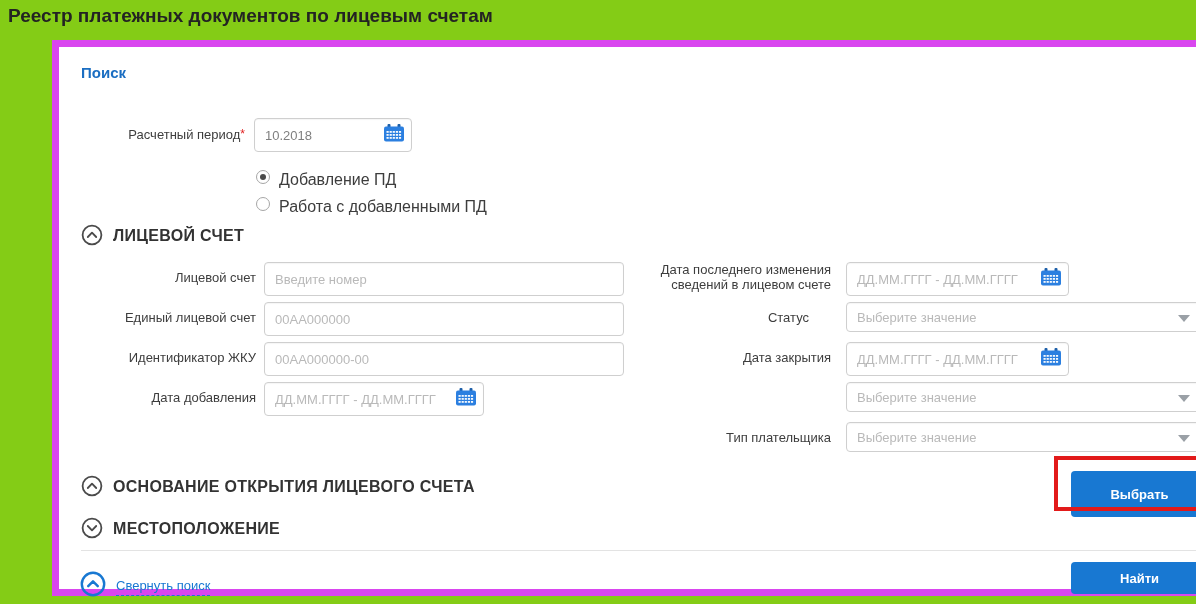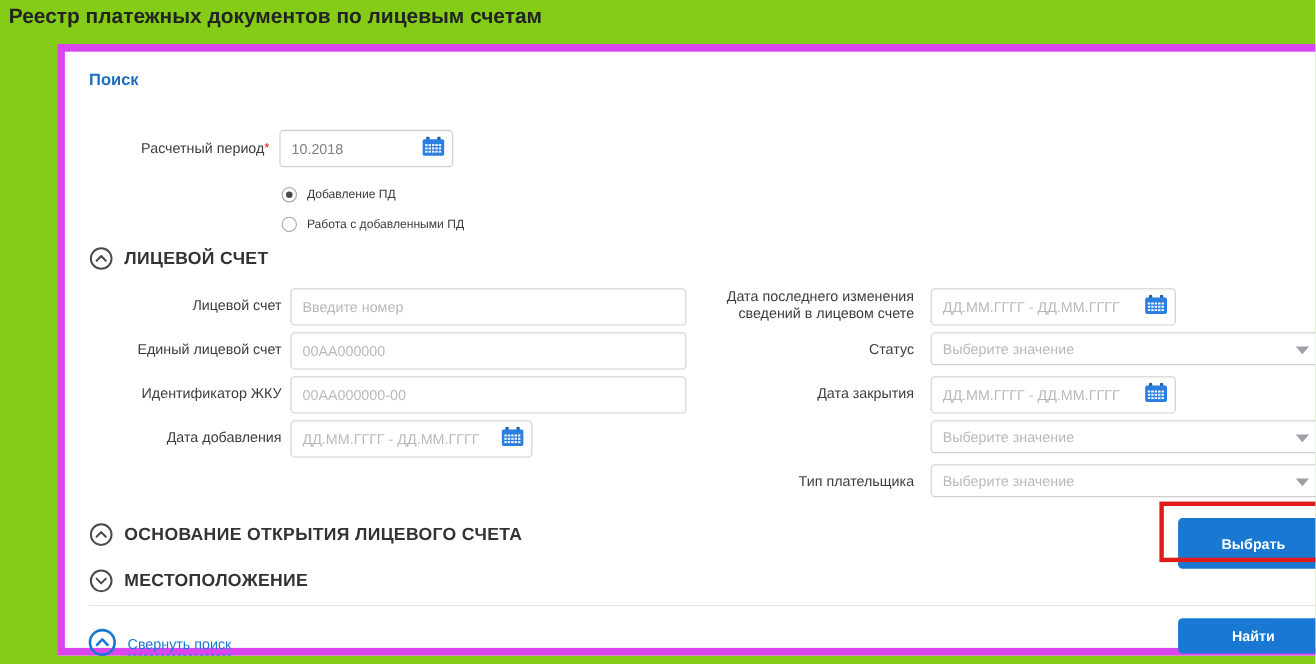--- a/index.html
+++ b/index.html
@@ -14,21 +14,21 @@
   .inp::placeholder{color:#b9b9b9;opacity:1;}
   .datewrap{position:absolute;height:30px;}
   .datewrap .inp{left:0;top:0;width:100%;padding-right:36px;}
   .cal{position:absolute;right:8px;top:6px;width:20px;height:18px;pointer-events:auto;cursor:pointer;}
   .selectbox{position:absolute;height:30px;border:1px solid #cfcfcf;border-radius:4px;box-sizing:border-box;background:#fff;
              box-shadow:inset 0 1px 1px rgba(0,0,0,.04);cursor:pointer;}
   .selectbox .ph{position:absolute;left:10px;top:7px;font-size:13px;color:#b9b9b9;}
   .caret{position:absolute;right:12px;top:12px;width:0;height:0;border-left:6px solid transparent;border-right:6px solid transparent;border-top:7px solid #9aa0a6;}
   .radio{position:absolute;width:14px;height:14px;border:1px solid #a6a6a6;border-radius:50%;box-sizing:border-box;background:#fff;cursor:pointer;}
   .radio.checked::after{content:"";position:absolute;left:3px;top:3px;width:6px;height:6px;border-radius:50%;background:#4a4a4a;}
-  .radio-label{position:absolute;font-size:11px;color:#3d3d3d;cursor:pointer;}
+  .radio-label{position:absolute;font-size:16px;color:#3d3d3d;cursor:pointer;}
   .sec-icon{position:absolute;width:22px;height:22px;cursor:pointer;}
   .sec-title{position:absolute;font-size:16px;font-weight:bold;color:#333;letter-spacing:.3px;cursor:pointer;}
   .btn{position:absolute;background:#1878d2;color:#fff;border:none;border-radius:4px;font-size:13px;font-weight:bold;
        font-family:"Liberation Sans","DejaVu Sans",sans-serif;cursor:pointer;}
   .red-box{position:absolute;border:4px solid #e21a1a;box-sizing:border-box;pointer-events:none;}
   .divider{position:absolute;left:22px;top:503px;width:1136px;height:1px;background:#e3e3e3;}
   .collapse-icon{position:absolute;left:21px;top:524px;width:26px;height:26px;cursor:pointer;}
   .collapse-link{position:absolute;left:57px;top:531px;font-size:13px;color:#1878d2;border-bottom:1px dashed #1878d2;padding-bottom:2px;cursor:pointer;}
   .req{color:#e02020;font-size:12px;vertical-align:top;}
 </style>
@@ -143,21 +143,21 @@
               <rect x="2.5" y="13" width="2.2" height="1.8"></rect>
               <rect x="5.6" y="13" width="2.2" height="1.8"></rect>
               <rect x="8.7" y="13" width="2.2" height="1.8"></rect>
               <rect x="11.8" y="13" width="2.2" height="1.8"></rect>
               <rect x="14.9" y="13" width="2.2" height="1.8"></rect>
             </g>
           </svg>
       </span>
     </div>
 
-    <div class="lbl" style="left:570px;top:263px;width:202px;">Статус</div>
+    <div class="lbl" style="left:548px;top:263px;width:202px;">Статус</div>
     <div class="selectbox" style="left:787px;top:255px;width:357px;">
       <span class="ph">Выберите значение</span>
       <span class="caret"></span>
     </div>
 
     <div class="lbl" style="left:570px;top:303px;width:202px;">Дата закрытия</div>
     <div class="datewrap" style="left:787px;top:295px;width:223px;">
       <input class="inp" placeholder="ДД.ММ.ГГГГ - ДД.ММ.ГГГГ" style="">
       <span class="cal">
         <svg width="20" height="18" viewBox="0 0 20 18">

